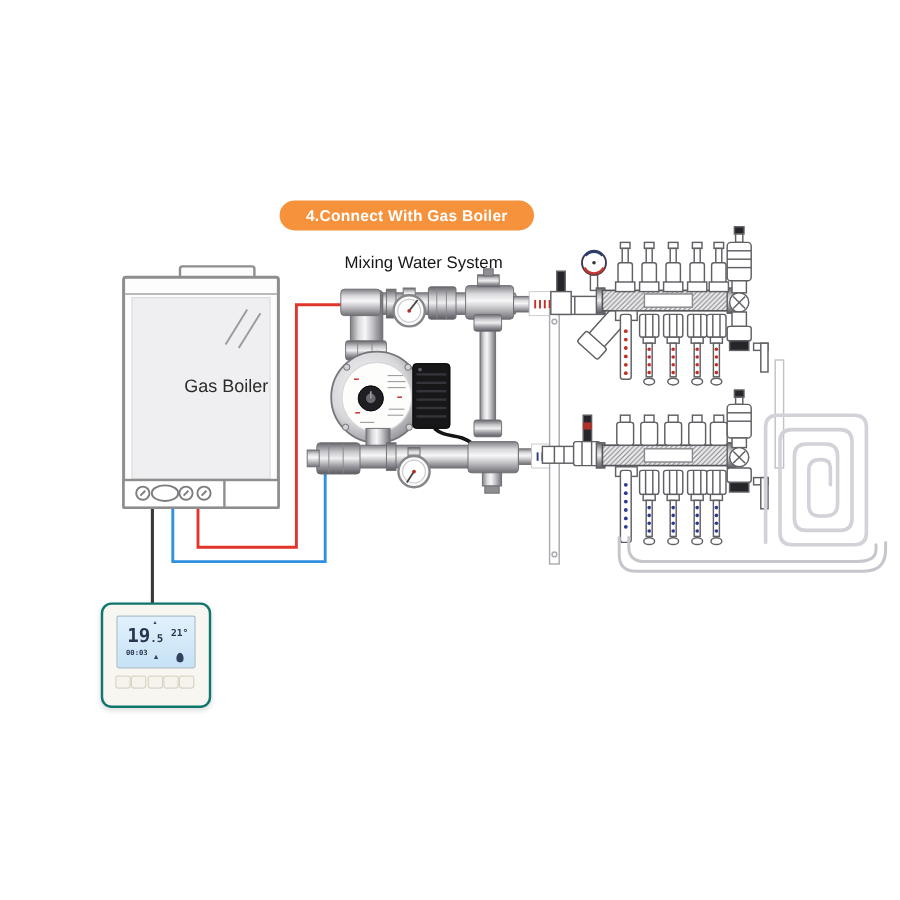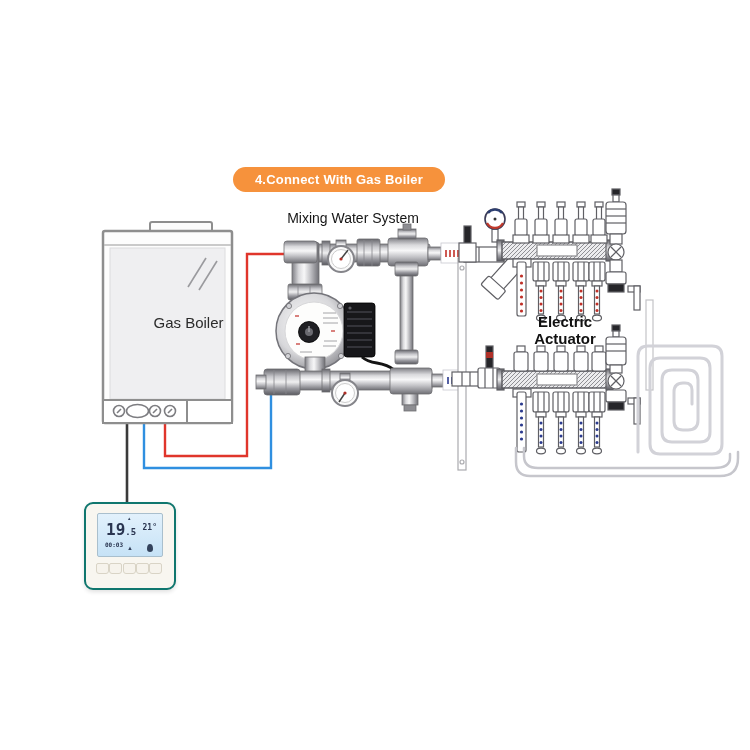--- a/index.html
+++ b/index.html
@@ -484,24 +484,20 @@
 
   <path d="M638,452 V356 Q638,346 648,346 H712 Q722,346 722,356 V444 Q722,454 712,454 H660 Q650,454 650,444
            V368 Q650,358 660,358 H700 Q710,358 710,368 V432 Q710,442 700,442 H672 Q662,442 662,432
            V380 Q662,370 672,370 H688 Q698,370 698,380 V420 Q698,430 688,430 H683 Q674,430 674,421
            V392 Q674,383 683,383 H685 Q692,383 692,390 V404" fill="none" stroke="#d2d2d8" stroke-width="3" stroke-linecap="round"></path>
 </svg>
 
 <div id="banner">4.Connect With Gas Boiler</div>
 <div id="mixLbl" class="lbl">Mixing Water System</div>
 <div id="boilerLbl" class="lbl">Gas Boiler</div>
-<div id="actLbl" class="lbl">
-  <span>Electric</span><br>
-  <span>Actuator</span>
-</div>
 
 <div id="tstat">
   <div id="tscreen">
     <span class="sig">▴</span>
     <div id="tmain"><span>19</span><span class="dec">.5</span></div>
     <div id="tset">21°</div>
     <div id="ttime">00:03</div>
     <span id="tsun">▲</span>
     <span id="tdrop"></span>
   </div>

